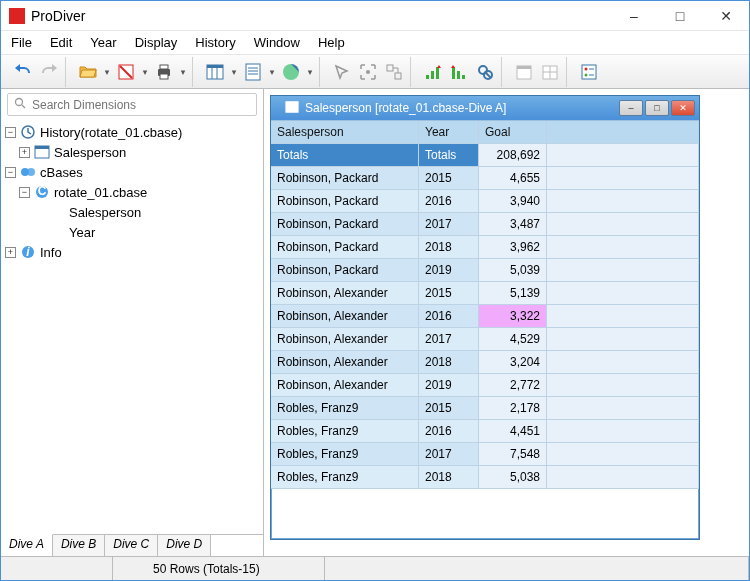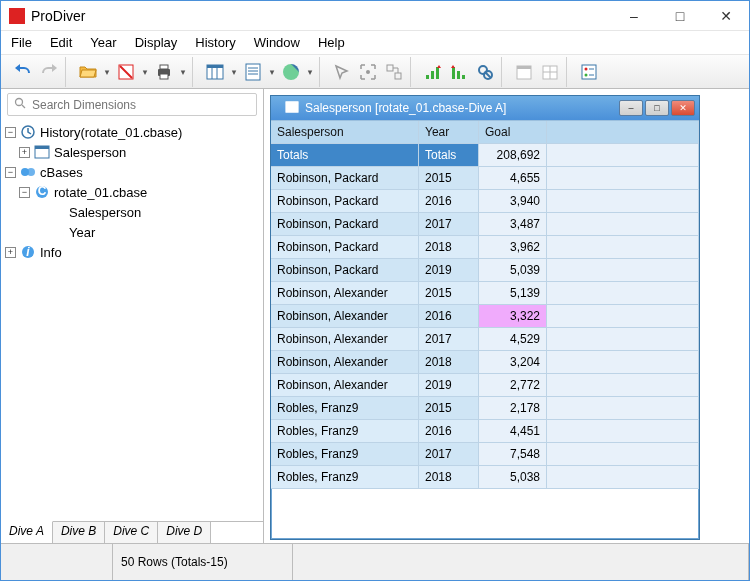--- a/index.html
+++ b/index.html
@@ -46,21 +46,21 @@
   .cell { border-right:1px solid #bcd3e6; border-bottom:1px solid #bcd3e6; padding:3px 6px; height:23px; display:flex; align-items:center; background:#cfe5f5; }
   .col-sp { width:148px; }
   .col-yr { width:60px; }
   .col-gl { width:68px; justify-content:flex-end; }
   .col-pad { flex:1; }
   .grid-head .cell { background:#b9d9f0; font-weight:400; color:#111; }
   .grid-row.totals .cell.col-sp, .grid-row.totals .cell.col-yr { background:#3f87c9; color:#fff; }
   .grid-row.totals .cell.col-gl, .grid-row.totals .cell.col-pad { background:#e8f1fa; }
   .cell.col-pad { background:#e8f1fa; }
   .cell.alt { background:#dbecf9; }
-  .statusbar { height:37px; border-top:1px solid #bcbcbc; display:flex; background:#f0f0f0; font-size:12px; }
+  .statusbar { height:24px; border-top:1px solid #bcbcbc; display:flex; background:#f0f0f0; font-size:12px;gap:32px; }
   .status-cell { border-right:1px solid #bcbcbc; padding:2px 8px; display:flex; align-items:center; white-space:nowrap; overflow:hidden; }
   .status-cell.sp { flex:1; }
 </style>
 </head>
 <body>
 
 <div class="window">
 
   <div class="titlebar">
     <div class="titlebar-left">

